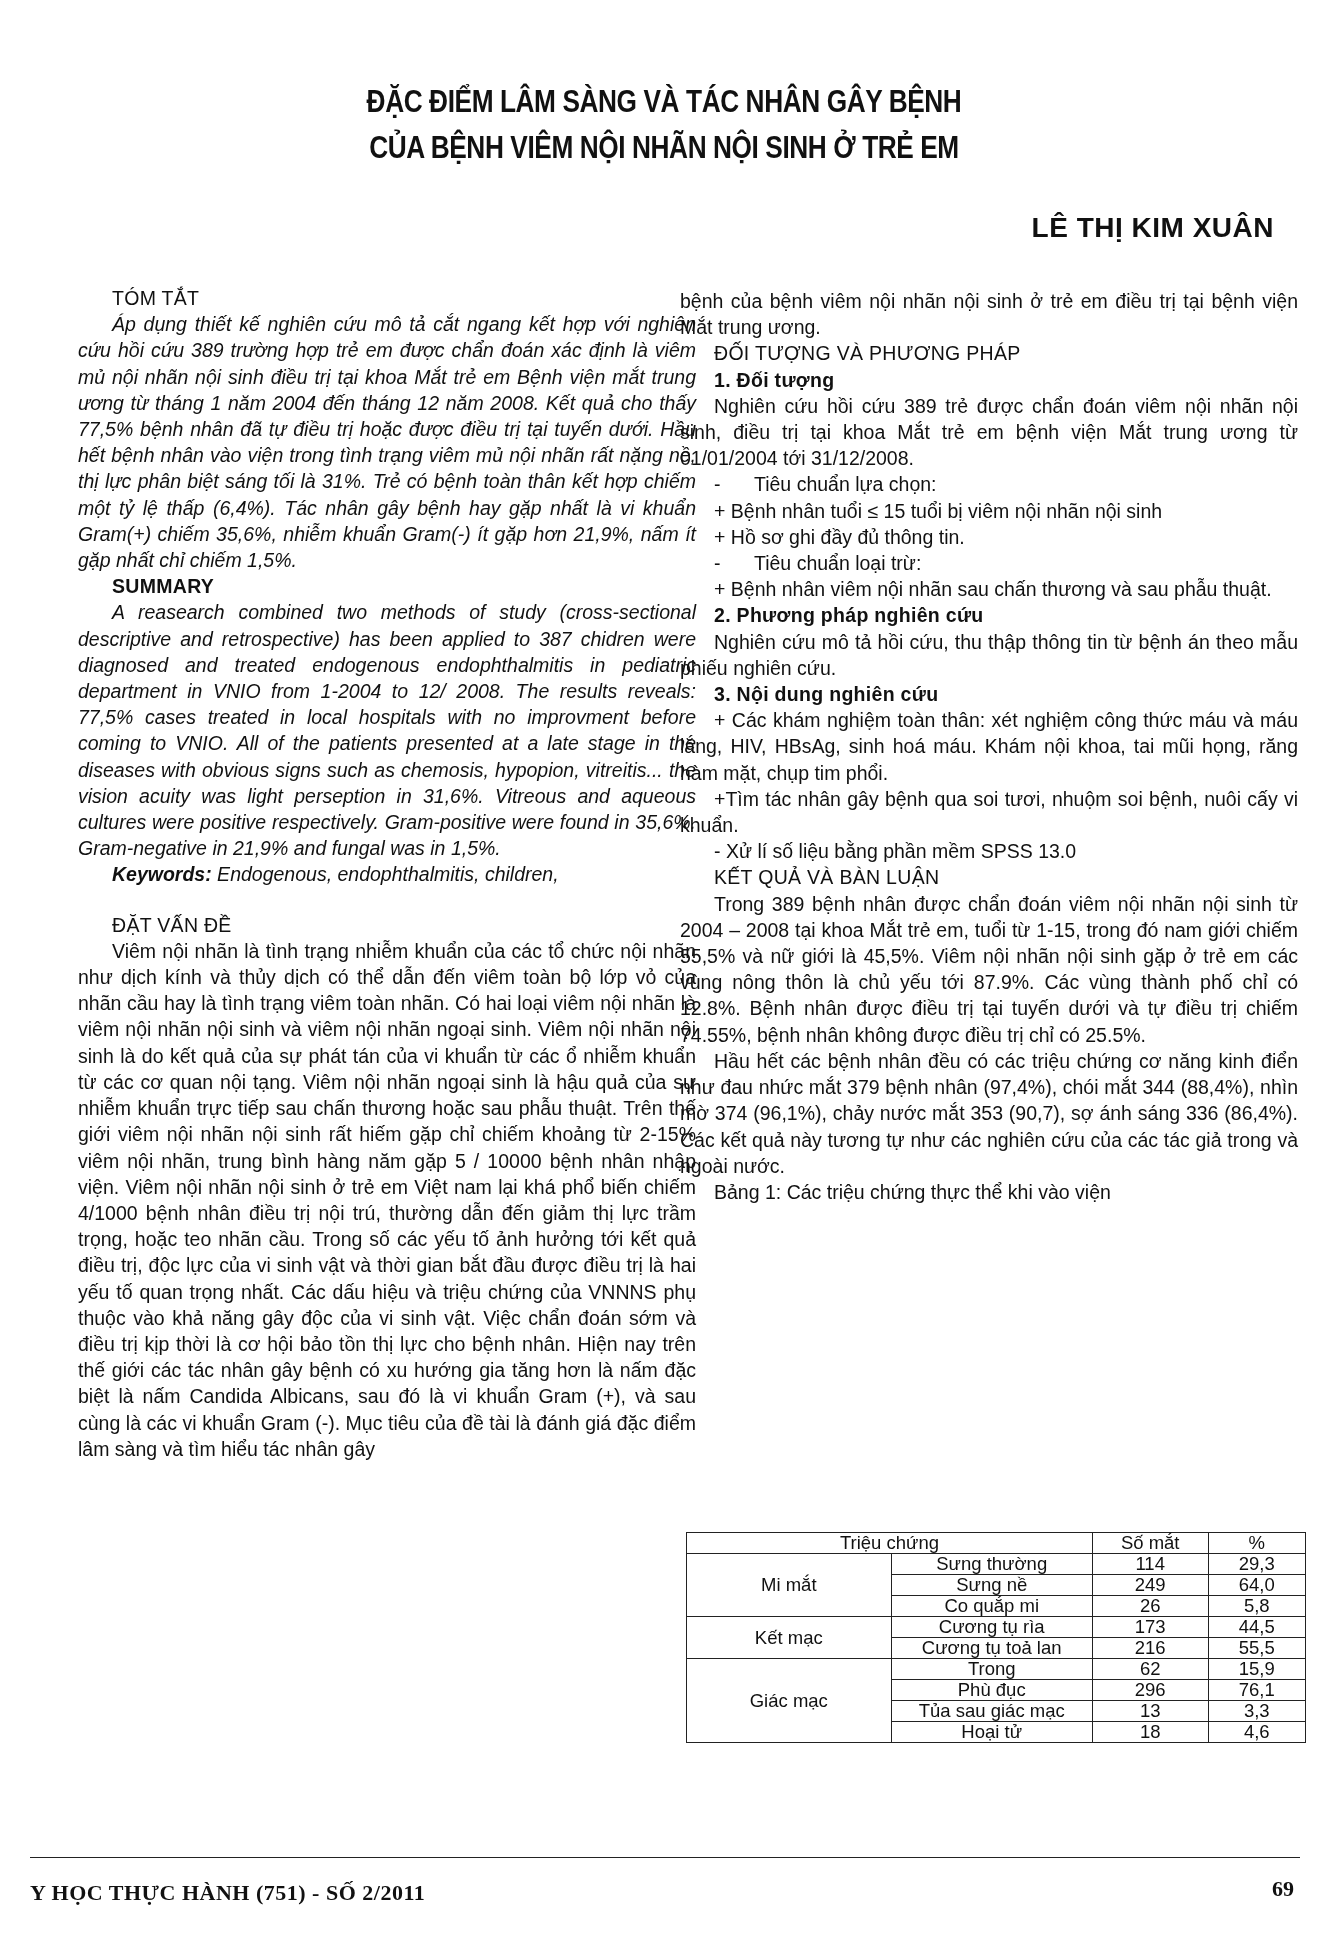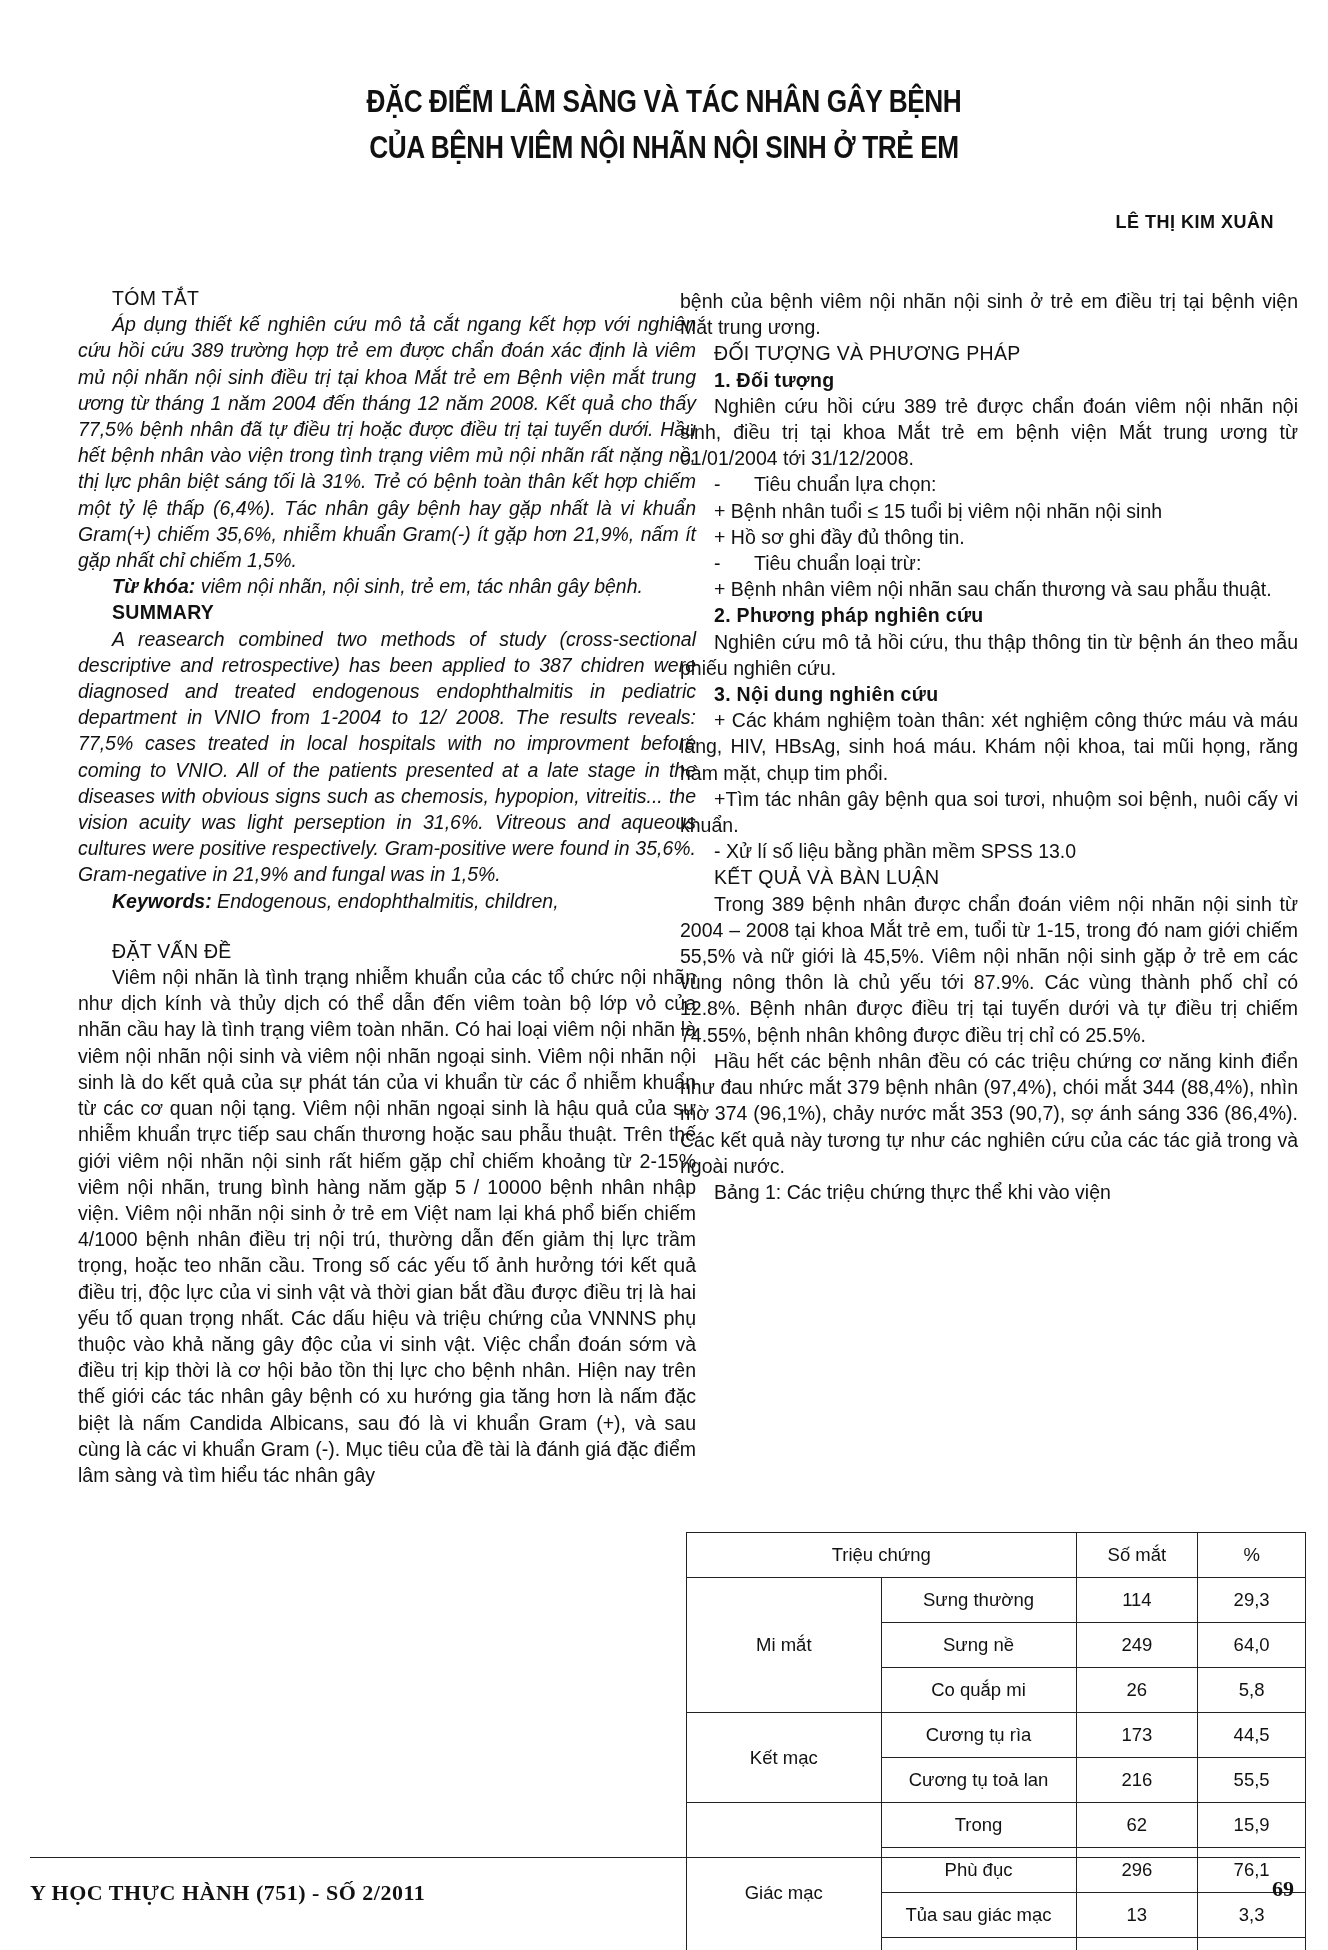--- a/index.html
+++ b/index.html
@@ -1,53 +1,52 @@
 <!DOCTYPE html>
 <html><head>
 <meta charset="utf-8">
 <style>
   html, body { margin:0; padding:0; background:#ffffff; }
   body { width:1328px; height:1950px; position:relative; overflow:hidden; color:#111; font-family:"Liberation Sans", sans-serif; }
   .title { position:absolute; left:0; top:78px; width:1328px; text-align:center; font-family:"Liberation Sans", sans-serif; font-weight:bold; font-size:32px; line-height:46px; letter-spacing:-0.5px; transform:scaleX(0.82); transform-origin:center; color:#111; }
   .title div { display:block; }
-  .author { position:absolute; right:54px; top:212px; font-size:18px; font-weight:bold; letter-spacing:0.5px; }
+  .author { position:absolute; right:54px; top:212px; font-size:28px; font-weight:bold; letter-spacing:0.5px; }
   .col { position:absolute; top:285px; width:618px; font-size:19.5px; line-height:26.2px; text-align:justify; }
   .col.left { left:78px; }
   .col.right { left:680px; top:288px; }
   .p { margin:0; text-indent:34px; }
   .p.noindent { text-indent:0; }
   .it { font-style:italic; }
   .h { margin:0; padding-left:34px; font-weight:normal; letter-spacing:0.3px; }
   .h.sub { font-weight:bold; }
   .gap { height:24px; }
   .bold-it-label { font-weight:bold; font-style:italic; }
   .list-dash { margin:0; padding-left:34px; }
   .list-dash .dash { display:inline-block; width:40px; }
   .table-wrap { position:absolute; left:686px; top:1532px; width:620px; }
   table { border-collapse:collapse; width:620px; font-size:18.5px; line-height:20px; }
-  td, th { border:1.5px solid #222; text-align:center; padding:12px; font-weight:normal; height:20px; }
+  td, th { border:1.5px solid #222; text-align:center; padding:0; font-weight:normal; height:20px; }
   .c1 { width:190px; } .c2 { width:187px; } .c3 { width:107px; } .c4 { width:90px; }
   .footer-line { position:absolute; left:30px; top:1857px; width:1270px; height:0; border-top:1.5px solid #222; }
   .footer-left { position:absolute; left:30px; top:1880px; font-family:"Liberation Serif", serif; font-weight:bold; font-size:22px; letter-spacing:0.5px; }
   .footer-right { position:absolute; right:34px; top:1876px; font-family:"Liberation Serif", serif; font-weight:bold; font-size:22px; }
 </style>
 </head>
 <body>
 
 <div class="title">
   <div>ĐẶC ĐIỂM LÂM SÀNG VÀ TÁC NHÂN GÂY BỆNH</div>
   <div>CỦA BỆNH VIÊM NỘI NHÃN NỘI SINH Ở TRẺ EM</div>
 </div>
 
 <div class="author">LÊ THỊ KIM XUÂN</div>
 
 <div class="col left">
   <p class="h">TÓM TẮT</p>
   <p class="p it">Áp dụng thiết kế nghiên cứu mô tả cắt ngang kết hợp với nghiên cứu hồi cứu 389 trường hợp trẻ em được chẩn đoán xác định là viêm mủ nội nhãn nội sinh điều trị tại khoa Mắt trẻ em Bệnh viện mắt trung ương từ tháng 1 năm 2004 đến tháng 12 năm 2008. Kết quả cho thấy 77,5% bệnh nhân đã tự điều trị hoặc được điều trị tại tuyến dưới. Hầu hết bệnh nhân vào viện trong tình trạng viêm mủ nội nhãn rất nặng nề, thị lực phân biệt sáng tối là 31%. Trẻ có bệnh toàn thân kết hợp chiếm một tỷ lệ thấp (6,4%). Tác nhân gây bệnh hay gặp nhất là vi khuẩn Gram(+) chiếm 35,6%, nhiễm khuẩn Gram(-) ít gặp hơn 21,9%, nấm ít gặp nhất chỉ chiếm 1,5%.</p>
-  <p class="p it"><span class="bold-it-label">Từ khóa:</span><span> viêm nội nhãn, nội sinh, trẻ em, tác nhân gây bệnh.</span></p>
   <p class="h" style="font-weight:bold;">SUMMARY</p>
   <p class="p it">A reasearch combined two methods of study (cross-sectional descriptive and retrospective) has been applied to 387 chidren were diagnosed and treated endogenous endophthalmitis in pediatric department in VNIO from 1-2004 to 12/ 2008. The results reveals: 77,5% cases treated in local hospitals with no improvment before coming to VNIO. All of the patients presented at a late stage in the diseases with obvious signs such as chemosis, hypopion, vitreitis... the vision acuity was light perseption in 31,6%. Vitreous and aqueous cultures were positive respectively. Gram-positive were found in 35,6%. Gram-negative in 21,9% and fungal was in 1,5%.</p>
   <p class="p it"><span class="bold-it-label">Keywords:</span><span> Endogenous, endophthalmitis, children,</span></p>
   <div class="gap"></div>
   <p class="h">ĐẶT VẤN ĐỀ</p>
   <p class="p">Viêm nội nhãn là tình trạng nhiễm khuẩn của các tổ chức nội nhãn như dịch kính và thủy dịch có thể dẫn đến viêm toàn bộ lớp vỏ của nhãn cầu hay là tình trạng viêm toàn nhãn. Có hai loại viêm nội nhãn là viêm nội nhãn nội sinh và viêm nội nhãn ngoại sinh. Viêm nội nhãn nội sinh là do kết quả của sự phát tán của vi khuẩn từ các ổ nhiễm khuẩn từ các cơ quan nội tạng. Viêm nội nhãn ngoại sinh là hậu quả của sự nhiễm khuẩn trực tiếp sau chấn thương hoặc sau phẫu thuật. Trên thế giới viêm nội nhãn nội sinh rất hiếm gặp chỉ chiếm khoảng từ 2-15% viêm nội nhãn, trung bình hàng năm gặp 5 / 10000 bệnh nhân nhập viện. Viêm nội nhãn nội sinh ở trẻ em Việt nam lại khá phổ biến chiếm 4/1000 bệnh nhân điều trị nội trú, thường dẫn đến giảm thị lực trầm trọng, hoặc teo nhãn cầu. Trong số các yếu tố ảnh hưởng tới kết quả điều trị, độc lực của vi sinh vật và thời gian bắt đầu được điều trị là hai yếu tố quan trọng nhất. Các dấu hiệu và triệu chứng của VNNNS phụ thuộc vào khả năng gây độc của vi sinh vật. Việc chẩn đoán sớm và điều trị kịp thời là cơ hội bảo tồn thị lực cho bệnh nhân. Hiện nay trên thế giới các tác nhân gây bệnh có xu hướng gia tăng hơn là nấm đặc biệt là nấm Candida Albicans, sau đó là vi khuẩn Gram (+), và sau cùng là các vi khuẩn Gram (-). Mục tiêu của đề tài là đánh giá đặc điểm lâm sàng và tìm hiểu tác nhân gây</p>
 </div>
 
 <div class="col right">
   <p class="p noindent">bệnh của bệnh viêm nội nhãn nội sinh ở trẻ em điều trị tại bệnh viện Mắt trung ương.</p>

